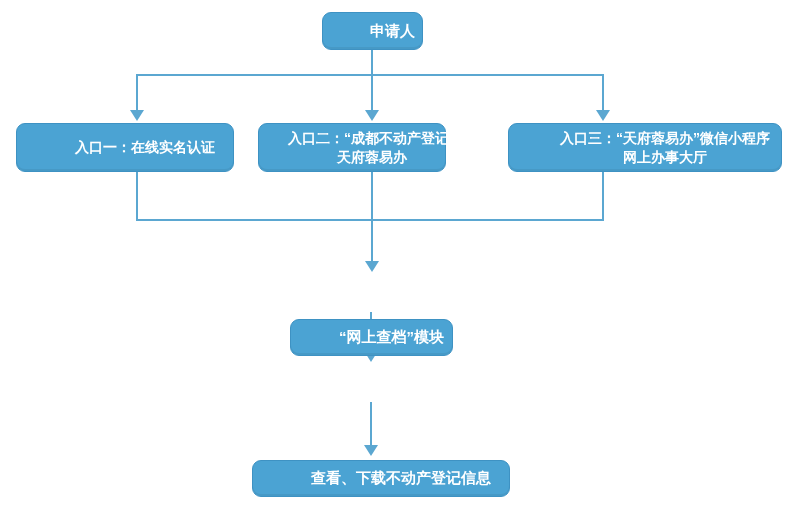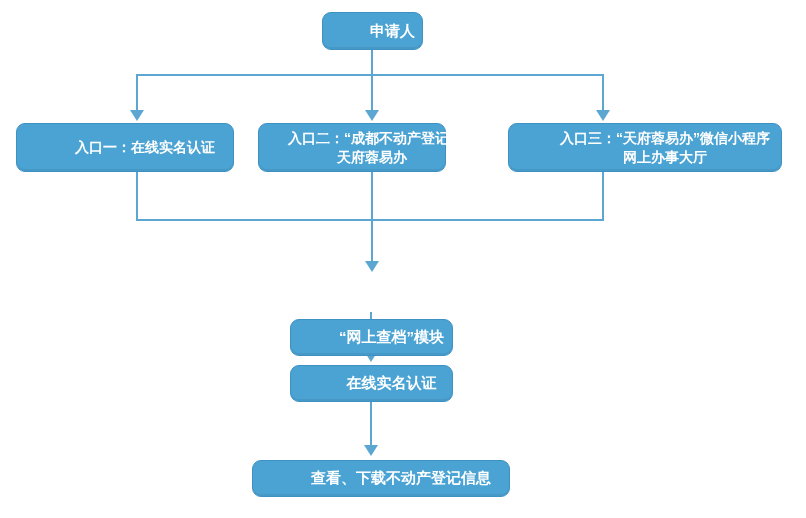--- a/index.html
+++ b/index.html
@@ -100,21 +100,18 @@
 
   <div class="node" id="node-entry3">
     <span class="line">入口三：“天府蓉易办”微信小程序</span>
     <span class="line">网上办事大厅</span>
   </div>
 
   <div class="node" id="node-module">
     <span class="line">“网上查档”模块</span>
   </div>
 
-  <div class="node" id="node-auth">
-    <span class="line">在线实名认证</span>
-  </div>
 
   <div class="node" id="node-result">
     <span class="line">查看、下载不动产登记信息</span>
   </div>
 
 </div>
 
 </body></html>

